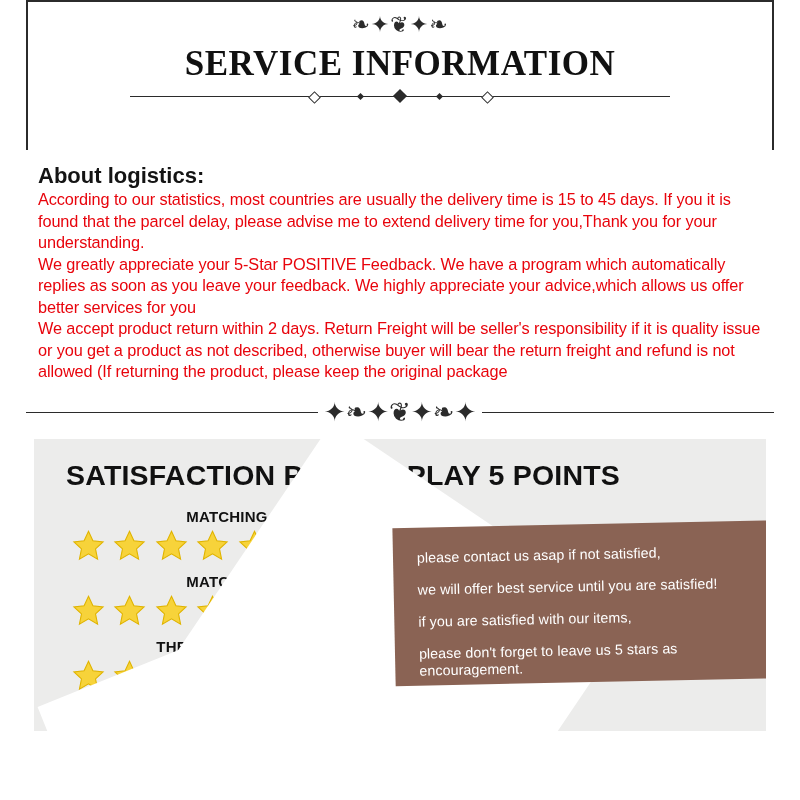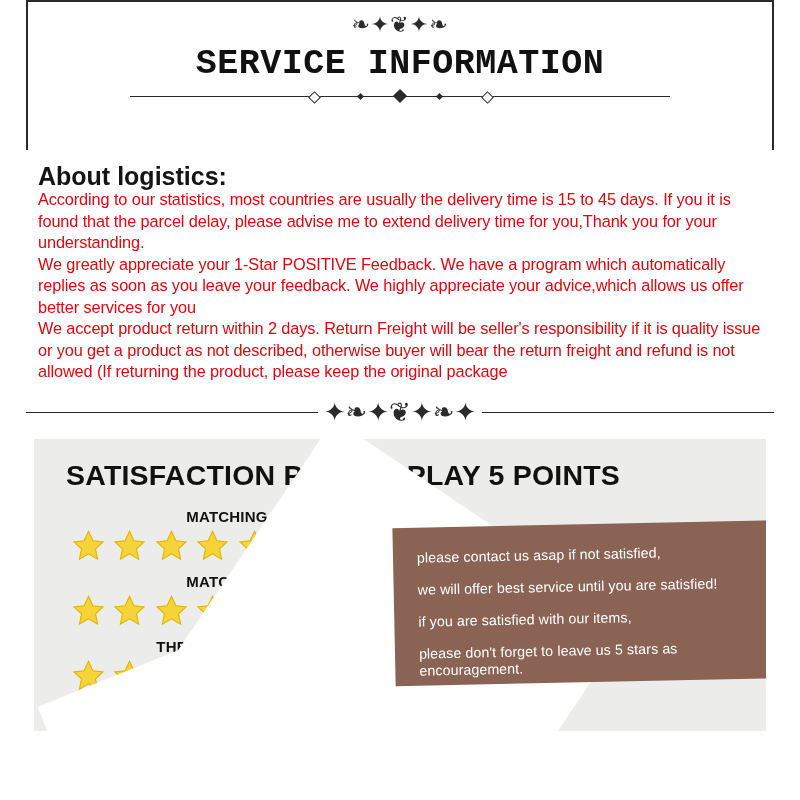--- a/index.html
+++ b/index.html
@@ -44,21 +44,21 @@
     font-family: "DejaVu Sans", sans-serif;
     height: 22px;
     overflow: hidden;
   }
   .main-title {
     font-size: 35px;
     font-weight: bold;
     letter-spacing: 0.5px;
     color: #111;
     margin: 6px 0 2px 0;
-    font-family: Liberation Mono, monospace;
+    font-family: Liberation Serif, serif;
   }
   .rule-wrap {
     position: relative;
     width: 540px;
     margin: 4px auto 0 auto;
     height: 16px;
   }
   .rule-line {
     position: absolute;
     top: 8px;
@@ -97,21 +97,21 @@
     background: #fff;
   }
   .rule-tip-l { left: 50%; margin-left: -90px; }
   .rule-tip-r { left: 50%; margin-left: 83px; }
 
   
   .body-text {
     margin: 14px 34px 0 38px;
   }
   .section-head {
-    font-size: 25px;
+    font-size: 22px;
     font-weight: bold;
     color: #141414;
     margin: 7px 0 1px 0;
     line-height: 24px;
   }
   .section-head.first { margin-top: 0; }
   .section-body {
     font-size: 16.3px;
     font-weight: normal;
     color: #e8040c;
@@ -246,21 +246,21 @@
       <div class="rule-dot-r"></div>
       <div class="rule-tip-r"></div>
     </div>
   </div>
 </div>
 
 <div class="body-text">
   <div class="section-head first">About logistics:</div>
   <p class="section-body">According to our statistics, most countries are usually the delivery time is 15 to 45 days. If you it is found that the parcel delay, please advise me to extend delivery time for you,Thank you for your understanding.</p>
 
-  <p class="section-body">We greatly appreciate your 1-Star POSITIVE Feedback. We have a program which automatically replies as soon as you leave your feedback. We highly appreciate your advice,which allows us offer better services for you</p>
+  <p class="section-body">We greatly appreciate your 5-Star POSITIVE Feedback. We have a program which automatically replies as soon as you leave your feedback. We highly appreciate your advice,which allows us offer better services for you</p>
 
   <p class="section-body">We accept product return within 2 days. Return Freight will be seller's responsibility if it is quality issue or you get a product as not described, otherwise buyer will bear the return freight and refund is not allowed (If returning the product, please keep the original package</p>
 </div>
 
 <div class="divider">
   <div class="divider-line"></div>
   <div class="divider-orn"><span>✦❧✦❦✦❧✦</span></div>
 </div>
 
 <div class="grey-panel">

